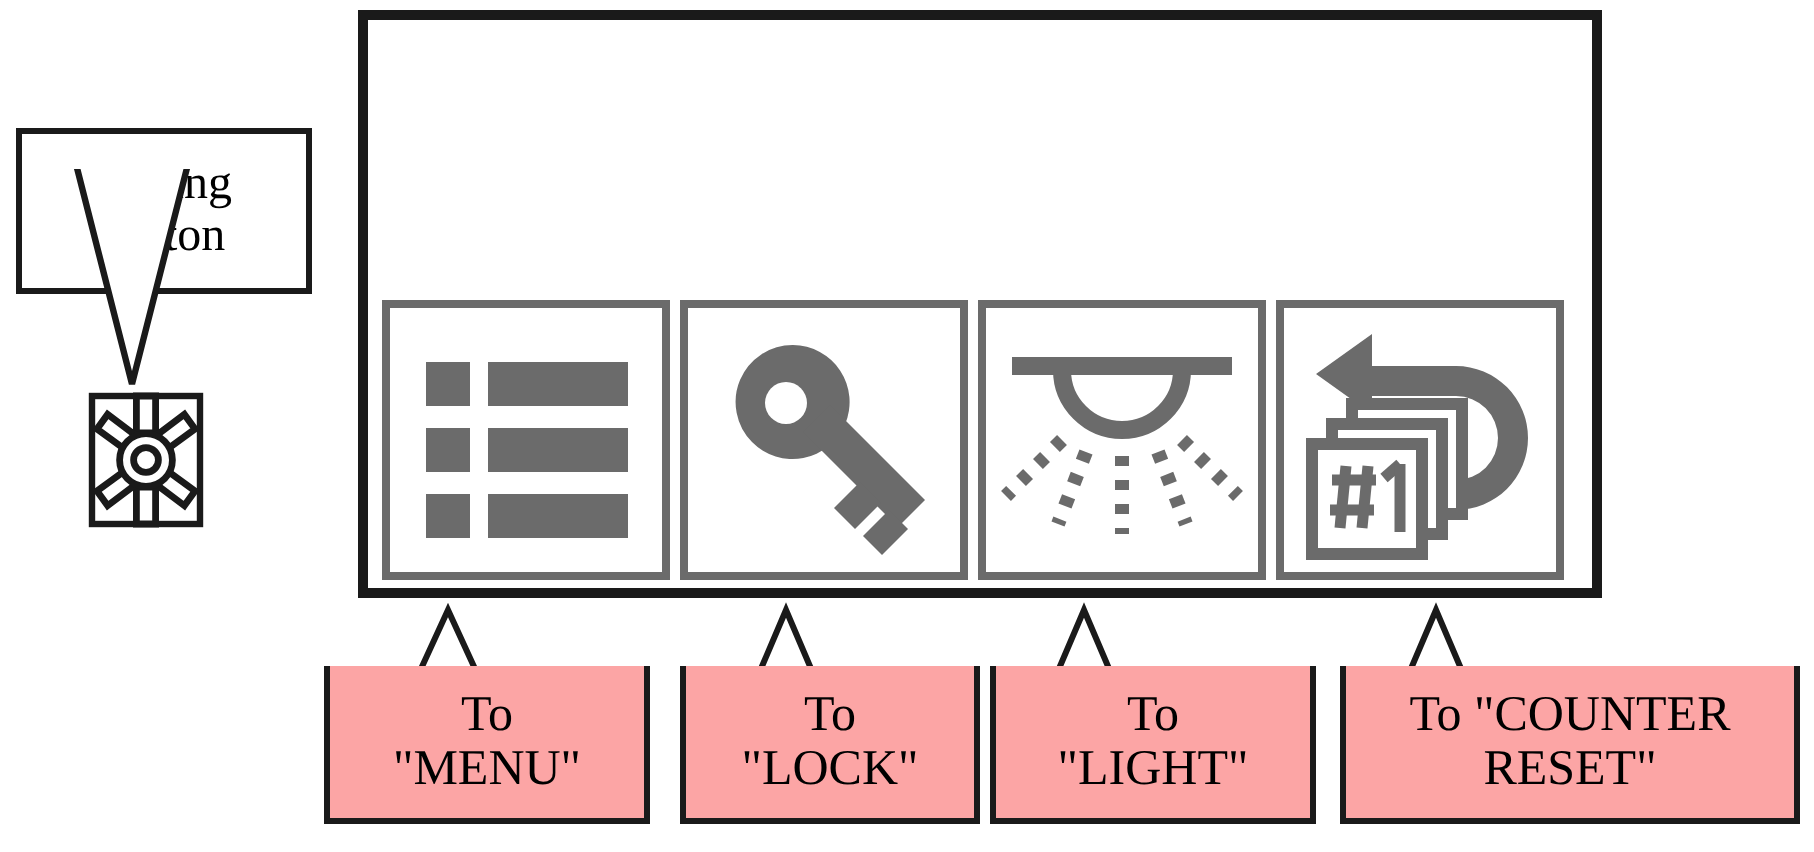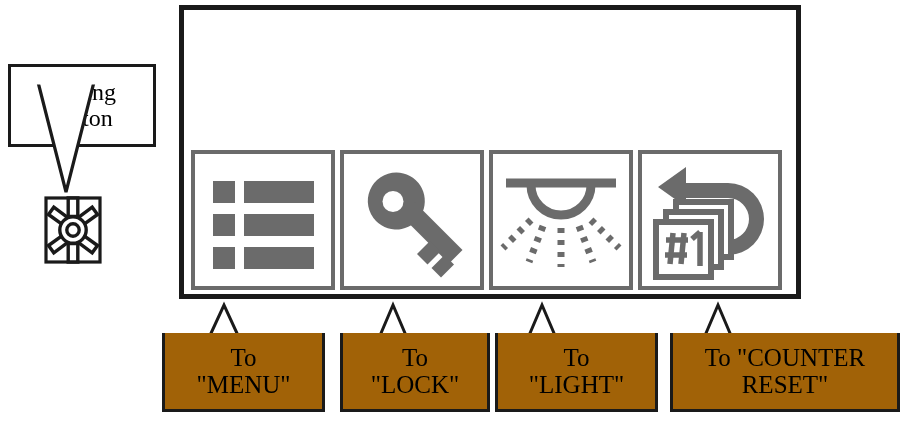--- a/index.html
+++ b/index.html
@@ -108,21 +108,21 @@
     overflow: visible;
   }
   .bottom-callout .bc-box {
     position: absolute;
     left: 0;
     top: 30px;
     width: 100%;
     bottom: 0;
     border: 3px solid #1a1a1a;
     border-top: none;
-    background: #a16207;
+    background: #fca5a5;
     box-sizing: border-box;
     display: flex;
     flex-direction: column;
     align-items: center;
     justify-content: center;
     line-height: 1.1;
   }
   .bottom-callout .bc-line {
     font-size: 25px;
     color: #000000;

